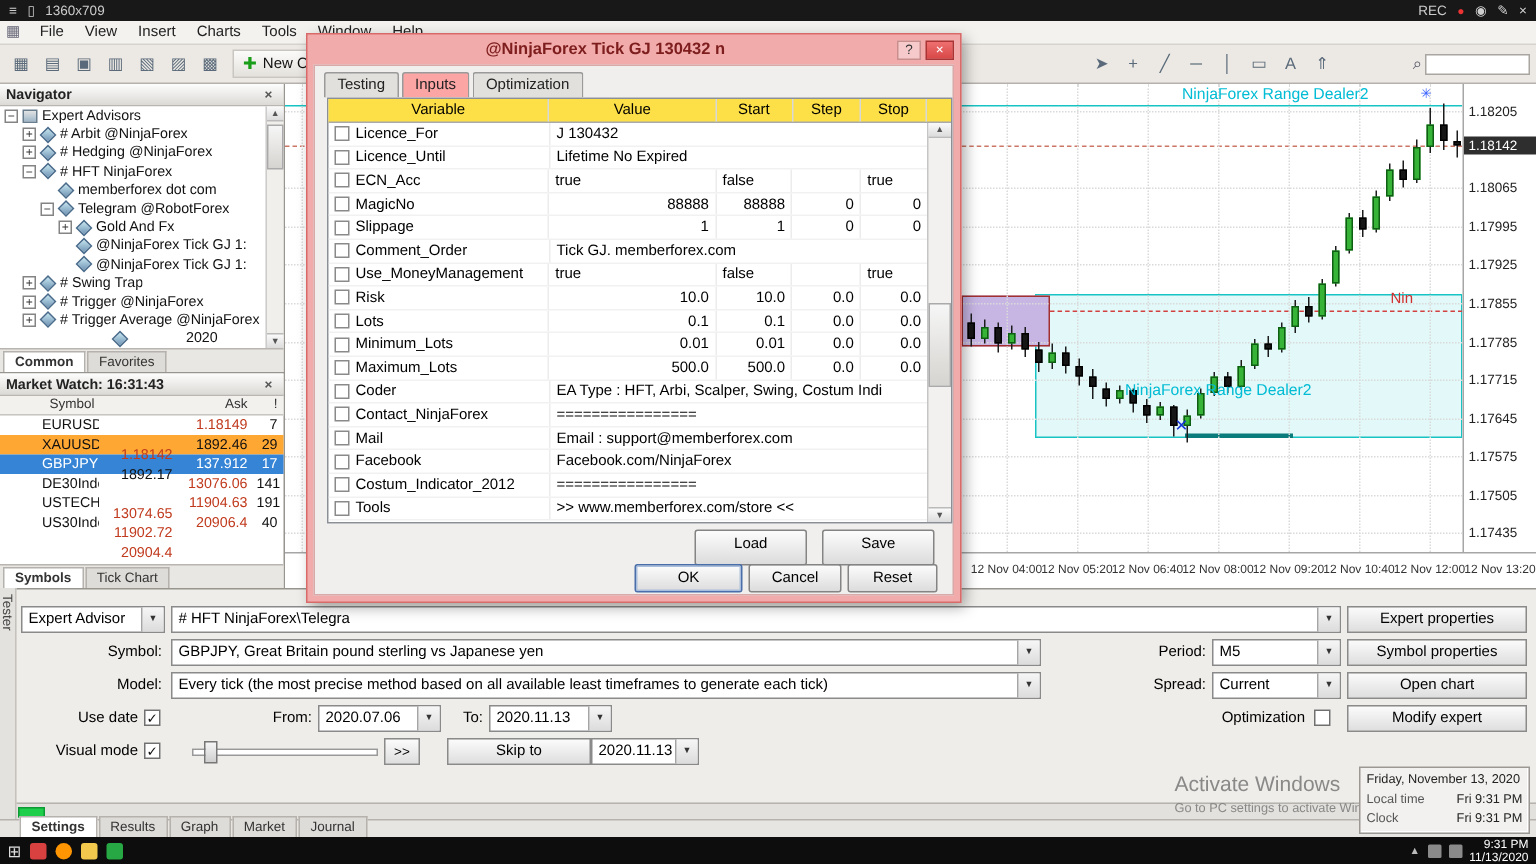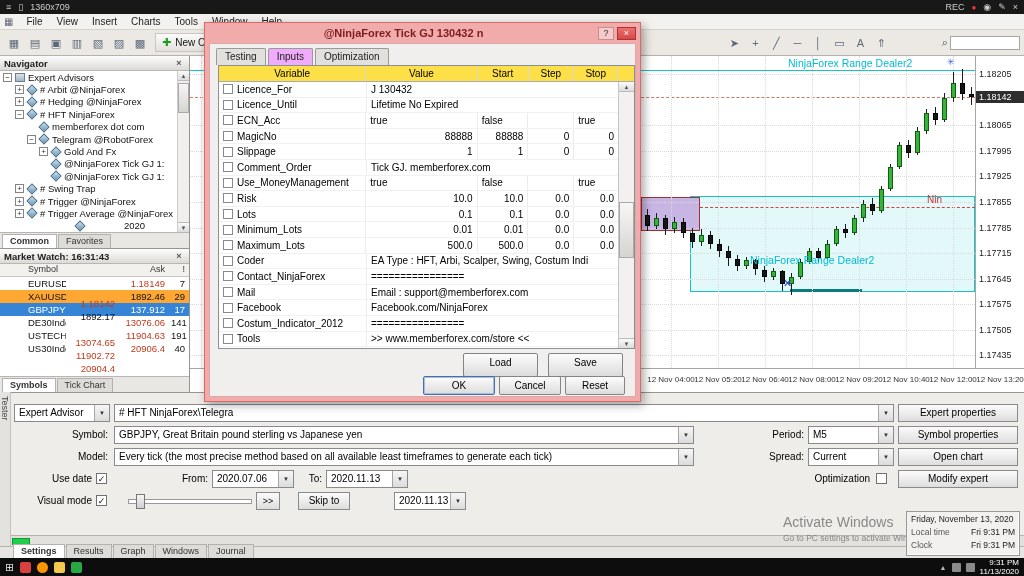--- a/index.html
+++ b/index.html
@@ -47,21 +47,21 @@
   .sb-down{position:absolute;bottom:0;left:0;right:0;height:10px;font-size:6px;text-align:center;line-height:10px;color:#555;background:linear-gradient(#fafafa,#dcdcdc);border-top:1px solid #bbb;}
   .sb-thumb{position:absolute;left:0;right:0;top:12px;height:30px;background:linear-gradient(#f6f6f6,#d6d4d0);border:1px solid #aaa;}
   .panel-tabs{position:absolute;left:0;bottom:0;right:0;height:16px;background:#e9e7e3;border-top:1px solid #b9b6b1;display:flex;align-items:flex-end;padding-left:2px;}
   .ptab{font-size:9px;color:#333;padding:1px 7px 2px;border:1px solid #b5b2ad;border-bottom:none;background:#dedcd8;margin-right:1px;white-space:nowrap;}
   .ptab.active{background:#fff;font-weight:700;}
 
   
   #market-watch{position:absolute;left:0;top:248px;width:190px;height:144px;background:#fff;border-right:1px solid #98958f;border-top:1px solid #98958f;}
   #mw-header{display:flex;height:13px;border-bottom:1px solid #c8c6c2;background:#f3f1ee;font-size:9px;color:#333;}
   .mw-c{padding:0 3px;overflow:hidden;white-space:nowrap;}
-  .mw-sym{width:66px;text-align:left;padding-left:28px;}
+  .mw-sym{width:66px;text-align:right;padding-left:28px;}
   .mw-bid{width:52px;text-align:right;margin-top:39px;}
   .mw-ask{width:50px;text-align:right;}
   .mw-ex{width:20px;text-align:right;}
   .mw-row{display:flex;height:13px;font-size:9.5px;align-items:center;color:#111;}
   .mw-row.plain .mw-bid,.mw-row.plain .mw-ask{color:#c03a1d;}
   .mw-row.gold{background:#ffa733;}
   .mw-row.selected{background:#3584d6;color:#fff;}
 
   
   #chart{position:absolute;left:190px;top:56px;width:834px;height:336px;background:#fff;}
@@ -94,21 +94,21 @@
   #tester-side{position:absolute;left:0;top:392px;width:11px;height:166px;background:#e4e2de;border-right:1px solid #c5c2bd;writing-mode:vertical-rl;font-size:9px;color:#444;padding-top:4px;z-index:5;}
   .t-label{position:absolute;font-size:10px;line-height:18px;color:#000;text-align:right;white-space:nowrap;}
   .combo{position:absolute;height:18px;background:#fff;border:1px solid #8a8a8a;}
   .combo .cval{position:absolute;left:4px;right:16px;top:0;bottom:0;line-height:16px;overflow:hidden;white-space:nowrap;font-size:10px;color:#000;}
   .combo .arrow{position:absolute;right:0;top:0;width:15px;bottom:0;background:linear-gradient(#f6f6f6,#dcdcdc);border-left:1px solid #a5a5a5;font-size:6px;line-height:16px;text-align:center;color:#333;}
   .t-btn{position:absolute;left:898px;width:120px;height:18px;background:linear-gradient(#fbfbfb,#dedede);border:1px solid #8a8a8a;font-size:10px;text-align:center;line-height:16px;color:#000;}
   .cb{position:absolute;width:11px;height:11px;background:#fff;border:1px solid #707070;font-size:9px;line-height:10px;text-align:center;color:#111;}
   #slider-track{position:absolute;left:128px;top:499px;width:124px;height:5px;background:#fff;border:1px solid #999;}
   #slider-thumb{position:absolute;left:136px;top:494px;width:9px;height:15px;background:linear-gradient(#f6f6f6,#cfcfcf);border:1px solid #777;}
   #fast-btn{position:absolute;left:256px;top:492px;width:24px;height:18px;background:linear-gradient(#fbfbfb,#dedede);border:1px solid #8a8a8a;font-size:9px;text-align:center;line-height:16px;}
-  #skip-btn{position:absolute;left:298px;top:492px;width:52px;height:18px;background:linear-gradient(#fbfbfb,#dedede);border:1px solid #8a8a8a;font-size:10px;text-align:center;line-height:16px;}
+  #skip-btn{position:absolute;left:298px;top:492px;width:96px;height:18px;background:linear-gradient(#fbfbfb,#dedede);border:1px solid #8a8a8a;font-size:10px;text-align:center;line-height:16px;}
 
   
   #progress{position:absolute;left:0;top:535px;width:1024px;height:11px;background:#e3e1dd;border-top:1px solid #b6b3ae;}
   #progress-chunk{position:absolute;left:12px;top:2px;width:18px;height:7px;background:#1fce4a;border:1px solid #0c9a34;}
   #bottom-tabs{position:absolute;left:0;top:546px;width:1024px;height:12px;background:#e7e5e1;border-top:1px solid #b5b2ad;display:flex;align-items:flex-end;padding-left:13px;z-index:6;}
 
   
   #status-box{position:absolute;left:906px;top:511px;width:114px;height:45px;background:#f2f1ef;border:1px solid #9b9894;box-shadow:-1px -1px 0 #fff inset;z-index:10;font-size:8.5px;color:#222;padding:2px 4px;}
   #status-box .d{font-size:8.5px;white-space:nowrap;}
   #status-box .r{display:flex;justify-content:space-between;margin-top:3px;}
@@ -128,21 +128,21 @@
 
   
   #dialog{position:absolute;left:204px;top:22px;width:437px;height:380px;background:#f2abab;border:1px solid #d96a6a;box-shadow:3px 3px 9px rgba(0,0,0,.35);z-index:60;}
   #dlg-title{height:20px;display:flex;align-items:center;padding:0 4px;}
   #dlg-title .ttl{flex:1;text-align:center;font-size:11px;font-weight:700;color:#7d1d1d;}
   .dlg-help{width:16px;height:13px;background:#f6caca;border:1px solid #c98f8f;font-size:9px;line-height:11px;text-align:center;color:#333;margin-right:3px;}
   .dlg-close{width:19px;height:13px;background:linear-gradient(#ee6f6f,#d94848);border:1px solid #a33;color:#fff;font-size:9px;line-height:11px;text-align:center;}
   #dlg-content{position:absolute;left:4px;right:4px;top:20px;bottom:4px;background:#f0efed;border:1px solid #d9a8a8;}
   #dlg-tabs{position:absolute;left:6px;top:4px;height:17px;display:flex;}
   .dtab{font-size:10px;padding:2px 8px;background:#e2e0dc;border:1px solid #9a9a9a;border-bottom:none;margin-right:2px;border-radius:2px 2px 0 0;color:#222;}
-  .dtab.active{background:#f0abfc;}
+  .dtab.active{background:#fca5a5;}
   #param-table{position:absolute;left:8px;top:21px;width:417px;height:284px;background:#fff;border:1px solid #8b9097;}
   #param-header{display:flex;height:16px;border-bottom:1px solid #aaa;font-size:10px;color:#000;background:#fde047;}
   .hc{border-right:1px solid #d8d8d8;text-align:center;line-height:15px;overflow:hidden;}
   .hc-var{width:148px;}.hc-val{width:112px;}.hc-start{width:51px;}.hc-step{width:46px;}.hc-stop{width:44px;}
   .hc-fill{width:16px;border-right:none;}
   #param-rows{position:absolute;left:0;top:16px;width:399px;height:266px;overflow:hidden;}
   .param-row{display:flex;height:15.6px;align-items:center;border-bottom:1px solid #f1f1f1;font-size:10px;color:#000;}
   .pc{height:100%;display:flex;align-items:center;border-right:1px solid #ececec;padding:0 4px;overflow:hidden;white-space:nowrap;}
   .c-var{width:148px;}
   .c-val{width:112px;}.c-start{width:51px;}.c-step{width:46px;}.c-stop{width:44px;border-right:none;}
@@ -566,21 +566,21 @@
     <span class="arrow">▼</span>
   </div>
 
   <div id="progress">
     <div id="progress-chunk"></div>
   </div>
   <div id="bottom-tabs">
       <div class="ptab active">Settings</div>
       <div class="ptab">Results</div>
       <div class="ptab">Graph</div>
-      <div class="ptab">Windows</div>
+      <div class="ptab">Market</div>
       <div class="ptab">Journal</div>
     </div>
 
   <div id="watermark">
     <div class="w1">Activate Windows</div>
     <div class="w2">Go to PC settings to activate Windows</div>
   </div>
 
   <div id="status-box">
     <div class="d">Friday, November 13, 2020</div>

